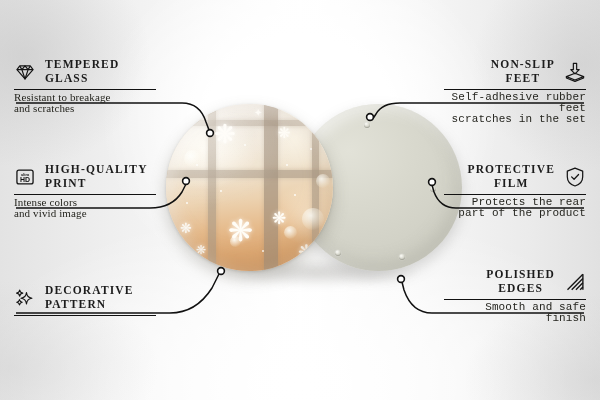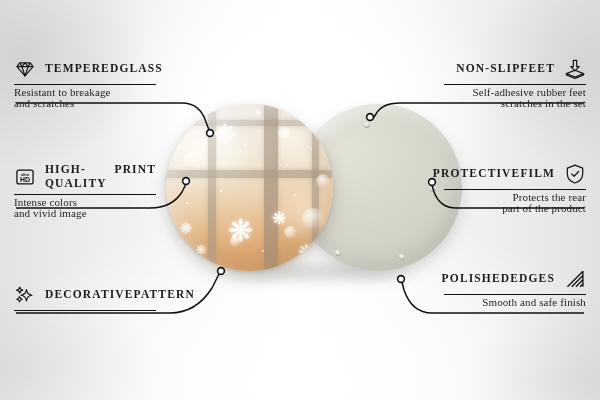--- a/index.html
+++ b/index.html
@@ -97,33 +97,33 @@
     filter:blur(3px);
   }
 
   
   .lines{position:absolute;left:0;top:0;width:600px;height:400px;}
 
   
   .feat{position:absolute;width:auto;}
   .feat .head{display:flex;align-items:center;gap:9px;}
   .feat.right .head{justify-content:flex-end;}
-  .titles{display:flex;flex-direction:row;}
+  .titles{display:flex;flex-direction:column;}
   .t-line{
     font-family:"Liberation Serif", serif;
     font-size:11.5px;letter-spacing:1.15px;color:#1c1c1c;
     font-weight:700;line-height:13.5px;text-transform:uppercase;
   }
-  .feat.right .titles{align-items:flex-start;}
+  .feat.right .titles{align-items:center;}
   .rule{height:1.3px;background:#111;margin-top:4px;}
   .sub{
     font-family:"Liberation Serif", serif;
     font-size:11px;line-height:11px;color:#25251f;margin-top:2px;letter-spacing:.12px;
   }
-  .feat.right .sub{text-align:right;}
+  .feat.right .sub{text-align:right;font-family:Liberation Mono, monospace;}
 
   .ico{width:22px;height:22px;flex:0 0 22px;display:block;}
 
   
   #f-tempered{left:14px;top:58px;width:142px;}
   #f-print   {left:14px;top:163px;width:142px;}
   #f-pattern {left:14px;top:284px;width:142px;}
   #f-feet    {left:444px;top:58px;width:142px;}
   #f-film    {left:444px;top:163px;width:142px;}
   #f-edges   {left:444px;top:268px;width:142px;}

